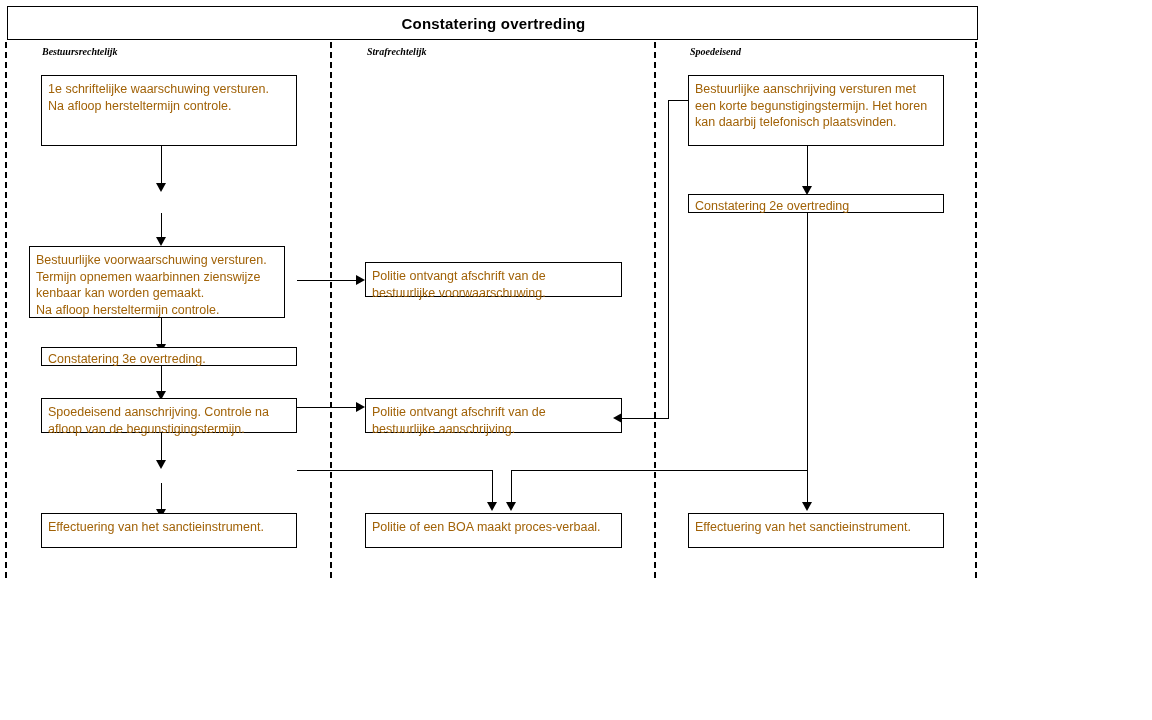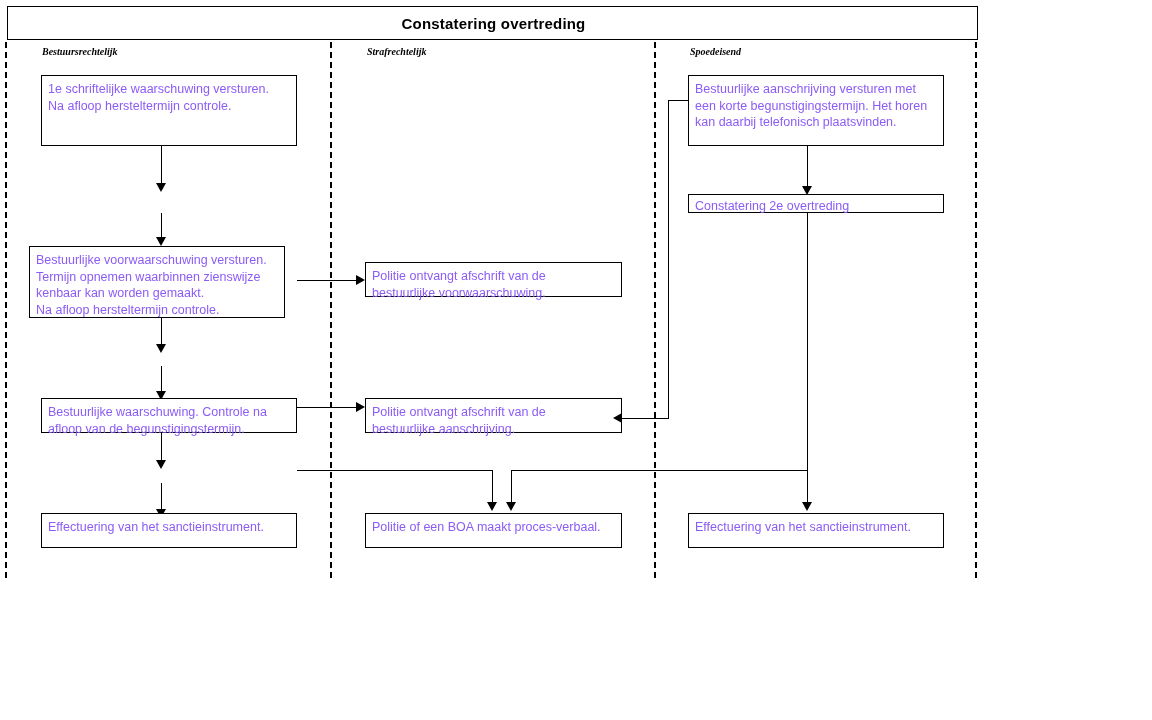--- a/index.html
+++ b/index.html
@@ -67,21 +67,21 @@
   
   .node {
     position: absolute;
     border: 1.2px solid #000;
     box-sizing: border-box;
     background: #fff;
     padding: 5px 6px 4px 6px;
     font-size: 12.5px;
     line-height: 1.32;
     font-family: "Liberation Sans", sans-serif;
-    color: #8b5cf6;
+    color: #a16207;
   }
   .node .line { display: block; white-space: nowrap; }
 
   
   .vline {
     position: absolute;
     width: 0;
     border-left: 1.4px solid #000;
   }
   .hline {
@@ -147,26 +147,29 @@
     <span class="line">kenbaar kan worden gemaakt.</span>
     <span class="line">Na afloop hersteltermijn controle.</span>
   </div>
 
   <div class="hline" style="left:297px; top:280px; width:61px;"></div>
   <div class="arrow-right" style="left:356px; top:275px;"></div>
 
   <div class="vline" style="left:161px; top:318px; height:28px;"></div>
   <div class="arrow-down" style="left:156px; top:344px;"></div>
 
+  <div class="node" style="left:41px; top:347px; width:256px; height:19px;">
+    <span class="line" style="line-height:1.0;">Constatering 3e overtreding.</span>
+  </div>
 
   <div class="vline" style="left:161px; top:366px; height:27px;"></div>
   <div class="arrow-down" style="left:156px; top:391px;"></div>
 
   <div class="node" style="left:41px; top:398px; width:256px; height:35px;">
-    <span class="line">Bestuurlijke waarschuwing. Controle na</span>
+    <span class="line">Spoedeisend aanschrijving. Controle na</span>
     <span class="line">afloop van de begunstigingstermijn.</span>
   </div>
 
   <div class="hline" style="left:297px; top:407px; width:61px;"></div>
   <div class="arrow-right" style="left:356px; top:402px;"></div>
 
   <div class="vline" style="left:161px; top:433px; height:29px;"></div>
   <div class="arrow-down" style="left:156px; top:460px;"></div>
 
 

